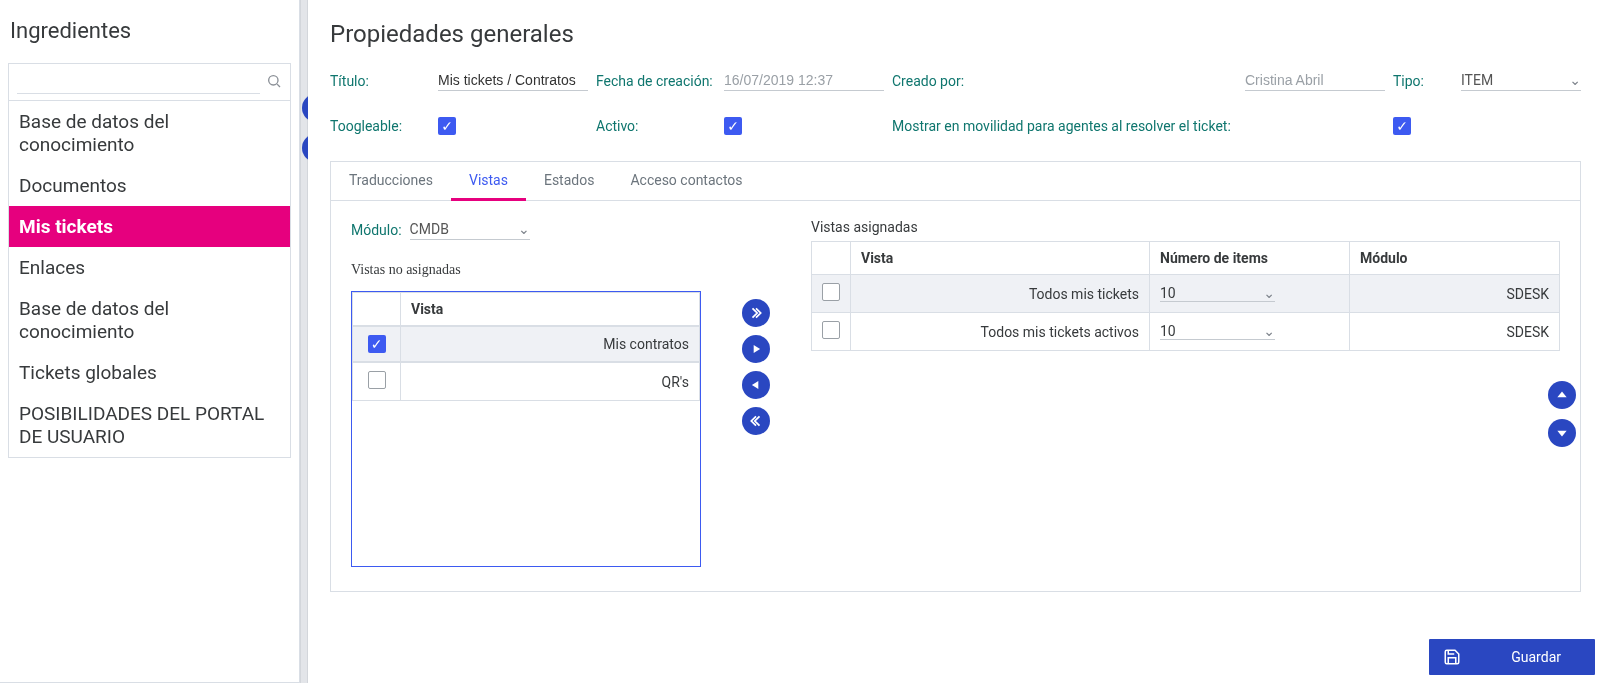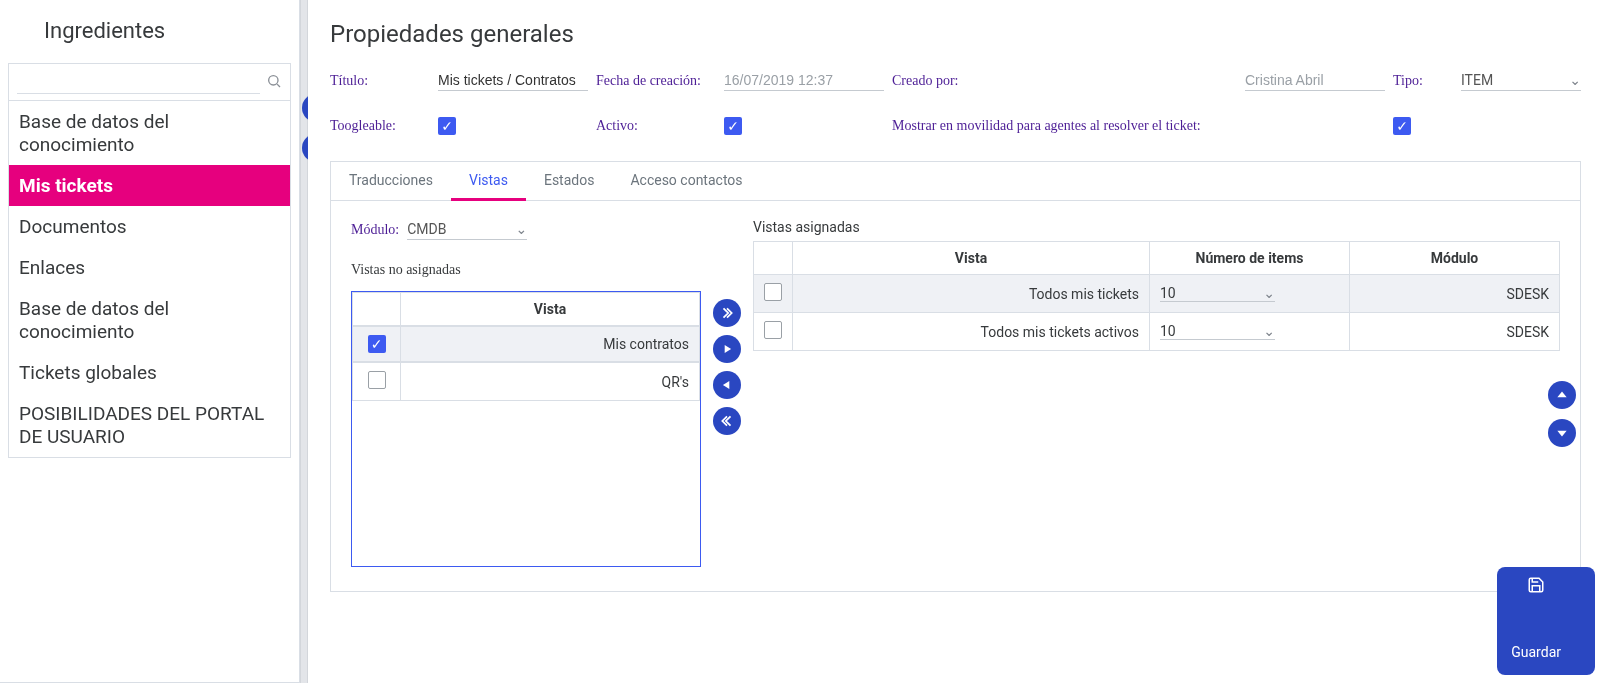--- a/index.html
+++ b/index.html
@@ -26,21 +26,20 @@
   
   .left-panel {
     width: 300px;
     background: #fff;
     padding: 18px 0 40px 0;
     border-right: 1px solid var(--border);
     border-bottom: 1px solid var(--border);
   }
   .left-header {
     padding: 0 2px 12px 10px;
-    margin-left: 34px;
   }
   .left-title {
     font-size: 22px;
     font-weight: 400;
   }
   .list-card {
     margin: 8px 8px 0 8px;
     border: 1px solid var(--border);
     background: #fff;
     position: relative;
@@ -110,21 +109,21 @@
     font-weight: 400;
     margin: 2px 0 22px 0;
   }
   .form-grid {
     display: grid;
     grid-template-columns: 100px 150px 120px 160px 130px 1fr 60px 120px;
     align-items: center;
     column-gap: 8px;
     row-gap: 26px;
   }
-  .label { color: #4c1d95; font-family: Liberation Serif, serif; }
+  .label { color: #0f766e; }
   .uinput {
     border: none;
     border-bottom: 1px solid #c5cad0;
     padding: 2px 0;
     font-size: 14px;
     color: #333;
     background: transparent;
   }
   .uinput.muted { color: #9aa0a6; }
   .select {
@@ -164,38 +163,38 @@
     color: var(--blue-check);
     border-bottom: 3px solid var(--accent);
     margin-bottom: -1px;
   }
   .tab-body {
     padding: 18px 20px 24px 20px;
     position: relative;
   }
   .vistas-layout {
     display: flex;
-    gap: 12px;
+    gap: 41px;
     align-items: flex-start;
   }
   .modrow {
     display: flex; gap: 8px; align-items: center; margin-bottom: 22px;
   }
   .mod-select { min-width: 120px; }
   table {
     border-collapse: collapse;
     font-size: 14px;
   }
   th, td {
     border: 1px solid var(--border);
     padding: 8px 10px;
     text-align: right;
   }
   th { font-weight: 700; background: #fff; }
-  .thc { text-align: center; }
+  .thc { text-align: left; }
   .row-sel { background: #eff1f5; }
   .left-block { width: 350px; }
   .left-block .sub { margin-bottom: 13px; font-family: Liberation Serif, serif; }
   .left-block table {
     width: 100%; border: 1.5px solid var(--blue-check);
   }
   .left-block tbody { display: block; height: 240px; overflow: auto; }
   .left-block thead, .left-block tbody tr { display: table; width: 100%; table-layout: fixed; }
   .left-block th:first-child, .left-block td:first-child { width: 48px; text-align: center; }
   .transfer-col {
@@ -218,24 +217,23 @@
   
   .save-bar {
     position: absolute;
     right: 8px;
     bottom: 8px;
     background: var(--blue);
     color: #fff;
     display: flex;
     align-items: center;
     gap: 50px;
-    padding: 9px 34px 15px 14px;
-    border-radius: 8px;
-    cursor: pointer;
-    flex-direction: column;
+    padding: 9px 34px 9px 14px;
+    border-radius: 1px;
+    cursor: pointer;
   }
   .save-bar .disk {
     width: 18px; height: 18px;
   }
 </style>
 </head>
 <body>
 
 <div class="app">
 
@@ -252,22 +250,22 @@
               <line x1="21" y1="21" x2="16.65" y2="16.65"></line>
             </svg>
         </span>
       </div>
       <div class="side-actions">
         <button class="circle-btn">+</button>
         <button class="circle-btn">−</button>
       </div>
       <div id="side-items">
           <div class="list-item">Base de datos del conocimiento</div>
+          <div class="list-item">Documentos</div>
           <div class="list-item active">Mis tickets</div>
-          <div class="list-item">Documentos</div>
           <div class="list-item">Enlaces</div>
           <div class="list-item">Base de datos del conocimiento</div>
           <div class="list-item">Tickets globales</div>
           <div class="list-item">POSIBILIDADES DEL PORTAL DE USUARIO</div>
         </div>
     </div>
   </aside>
 
   <div class="strip"></div>
 

